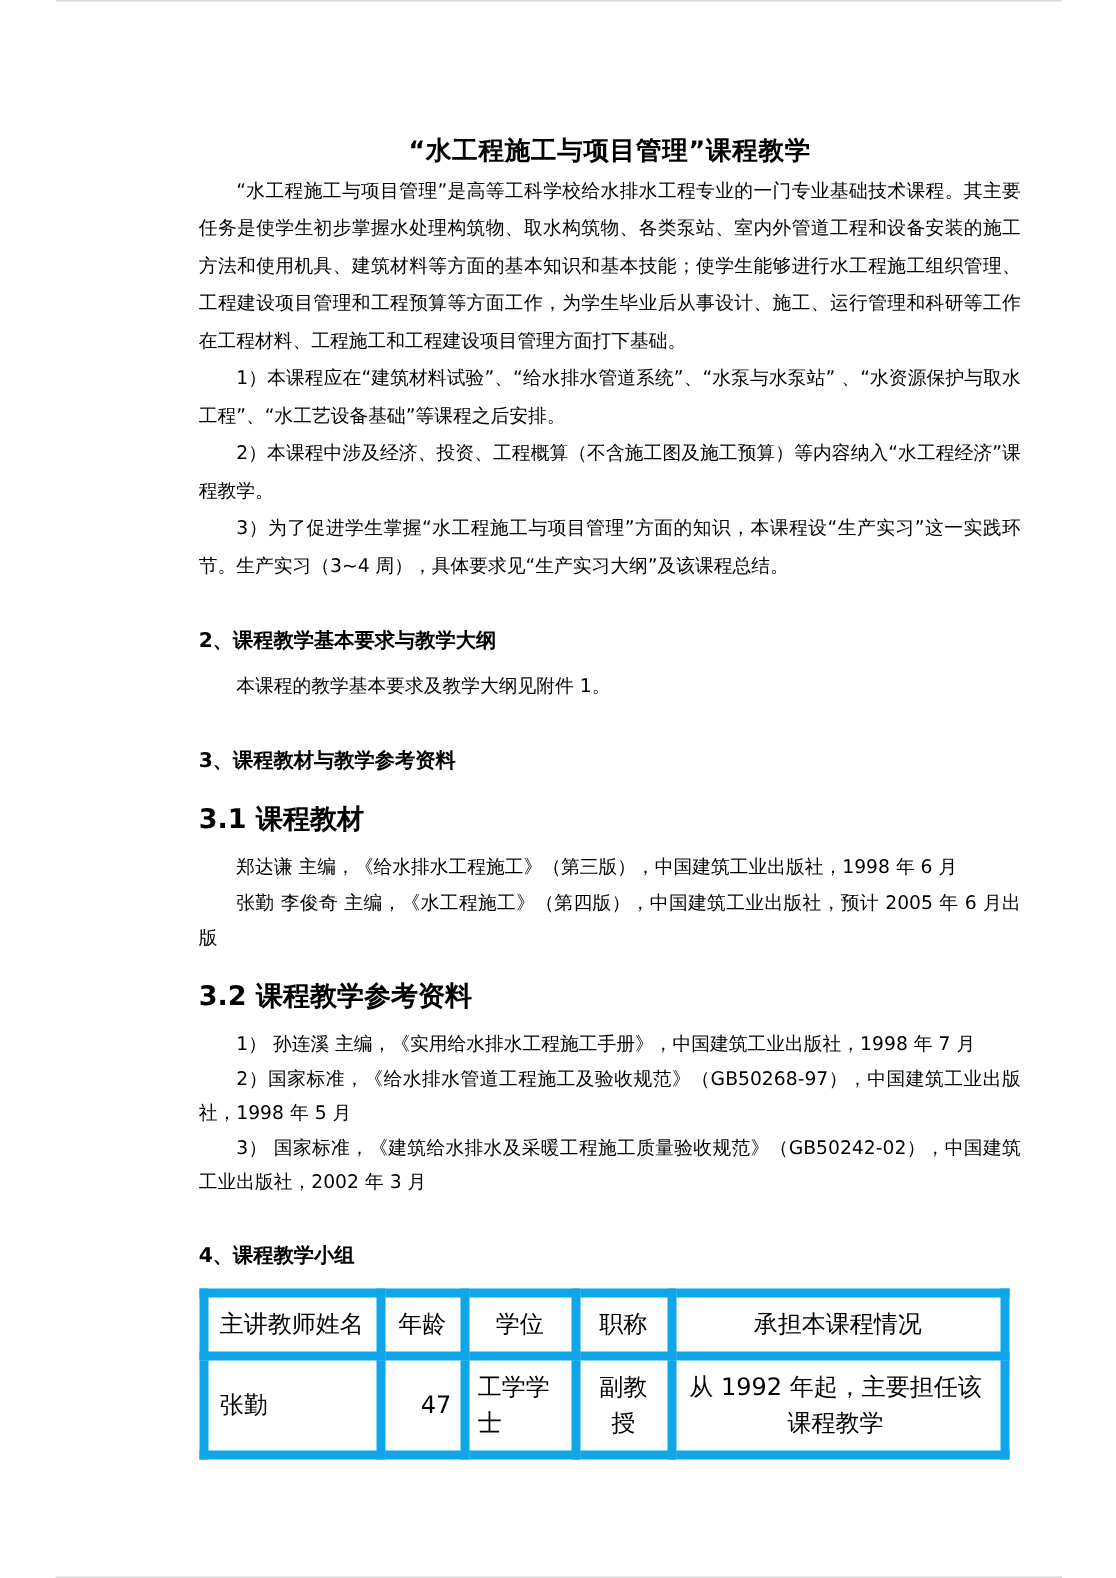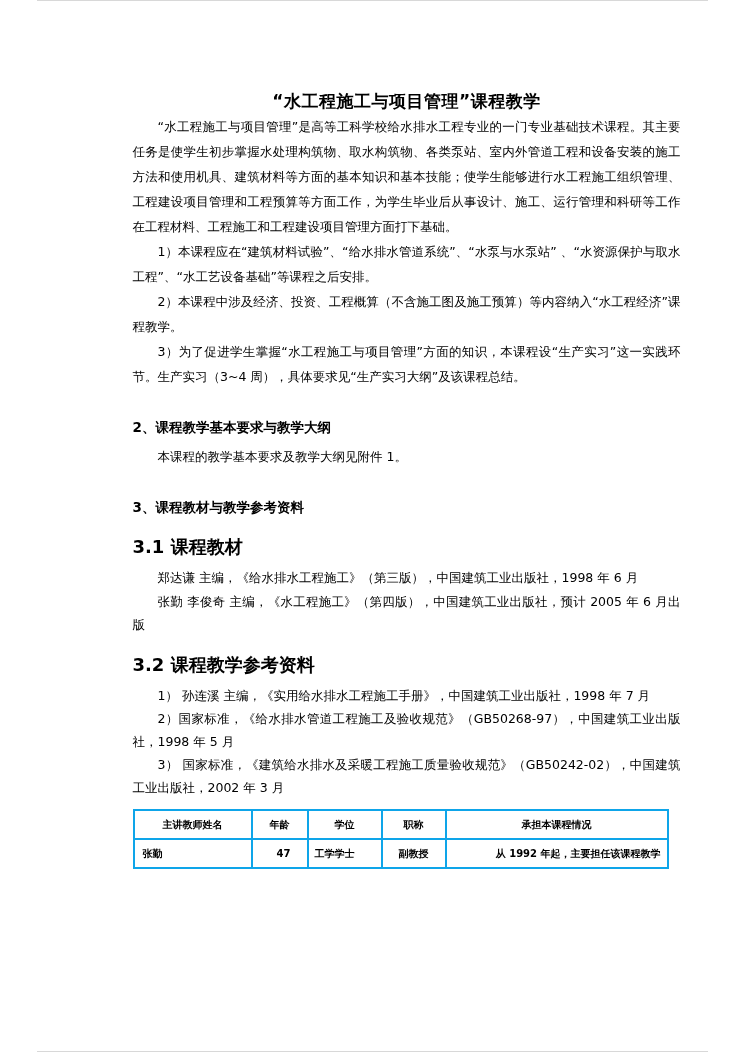--- a/index.html
+++ b/index.html
@@ -75,40 +75,40 @@
   }
   p.ref-ind { text-indent: 25px; }
   table.teachers {
     border-collapse: collapse;
     width: 534px;
     margin-top: 10px;
     table-layout: fixed;
   }
   table.teachers th,
   table.teachers td {
-    border: 2px solid #0ea5e9;
-    font-size: 10px;
-    font-weight: bold;
+    border: 6px solid #0ea5e9;
+    font-size: 16px;
+    font-weight: normal;
     padding: 6px 6px;
     line-height: 1.5;
     height: 22px;
     box-sizing: border-box;
   }
   table.teachers th {
     text-align: center;
   }
   table.teachers td {
     text-align: left;
     margin-top: 16px;
   }
   table.teachers td.c-name { text-align: left; padding-left: 8px; }
   table.teachers td.c-age { text-align: left; padding-left: 24px; }
   table.teachers td.c-degree { text-align: left; }
   table.teachers td.c-title { text-align: center; }
-  table.teachers td.c-duty { text-align: right; padding-left: 3px; }
+  table.teachers td.c-duty { text-align: center; padding-left: 3px; }
   col.w-name { width: 118px; }
   col.w-age { width: 56px; }
   col.w-degree { width: 74px; }
   col.w-title { width: 64px; }
   col.w-duty { width: 222px; }
 </style>
 </head>
 <body>
 
 <div class="page">
@@ -131,20 +131,21 @@
 
     <h3 class="subsection">3.1 课程教材</h3>
     <p class="ref ref-ind">郑达谦 主编，《给水排水工程施工》（第三版），中国建筑工业出版社，1998 年 6 月</p>
     <p class="ref ref-ind">张勤 李俊奇 主编，《水工程施工》（第四版），中国建筑工业出版社，预计 2005 年 6 月出版</p>
 
     <h3 class="subsection">3.2 课程教学参考资料</h3>
     <p class="body indent2 tight">1） 孙连溪 主编，《实用给水排水工程施工手册》，中国建筑工业出版社，1998 年 7 月</p>
     <p class="body indent2 tight">2）国家标准，《给水排水管道工程施工及验收规范》（GB50268-97），中国建筑工业出版社，1998 年 5 月</p>
     <p class="body indent2 tight">3） 国家标准，《建筑给水排水及采暖工程施工质量验收规范》（GB50242-02），中国建筑工业出版社，2002 年 3 月</p>
 
+    <h2 class="section">4、课程教学小组</h2>
 
     <table class="teachers">
       <colgroup>
         <col class="w-name">
           <col class="w-age">
           <col class="w-degree">
           <col class="w-title">
           <col class="w-duty">
       </colgroup>
       <thead>

